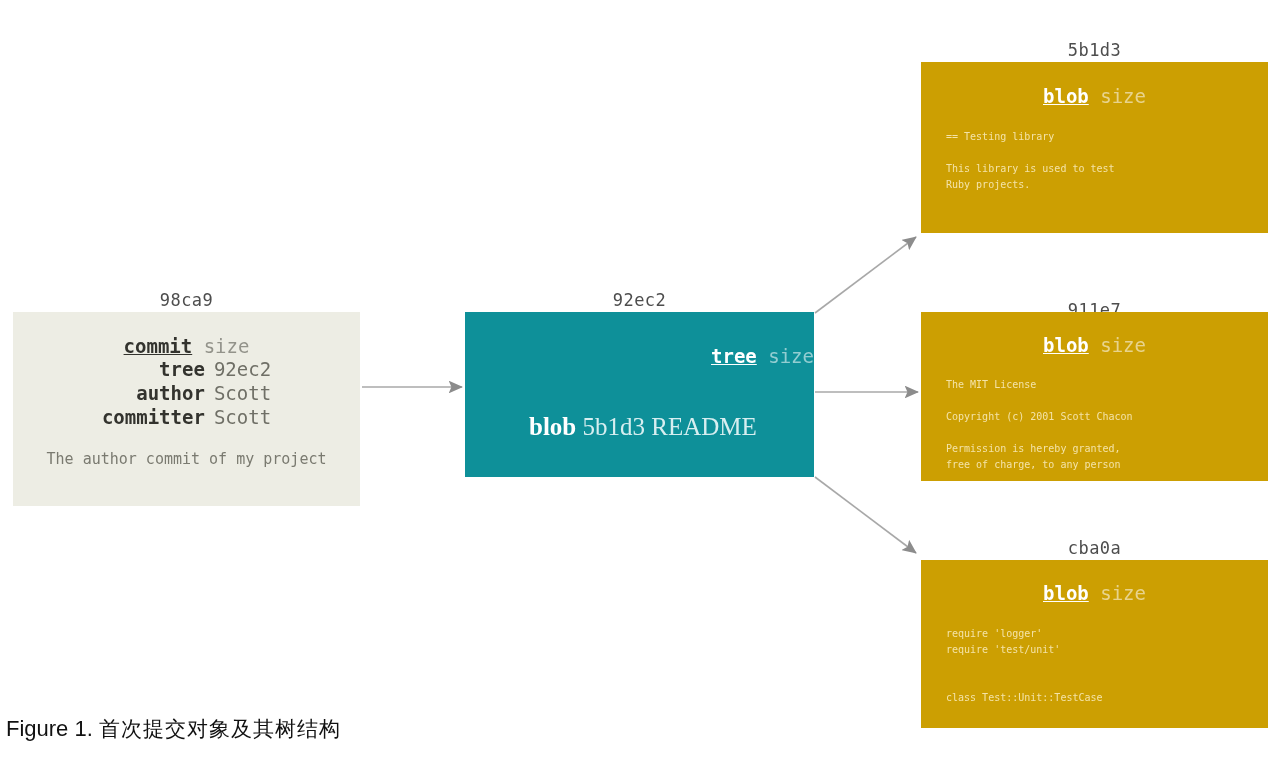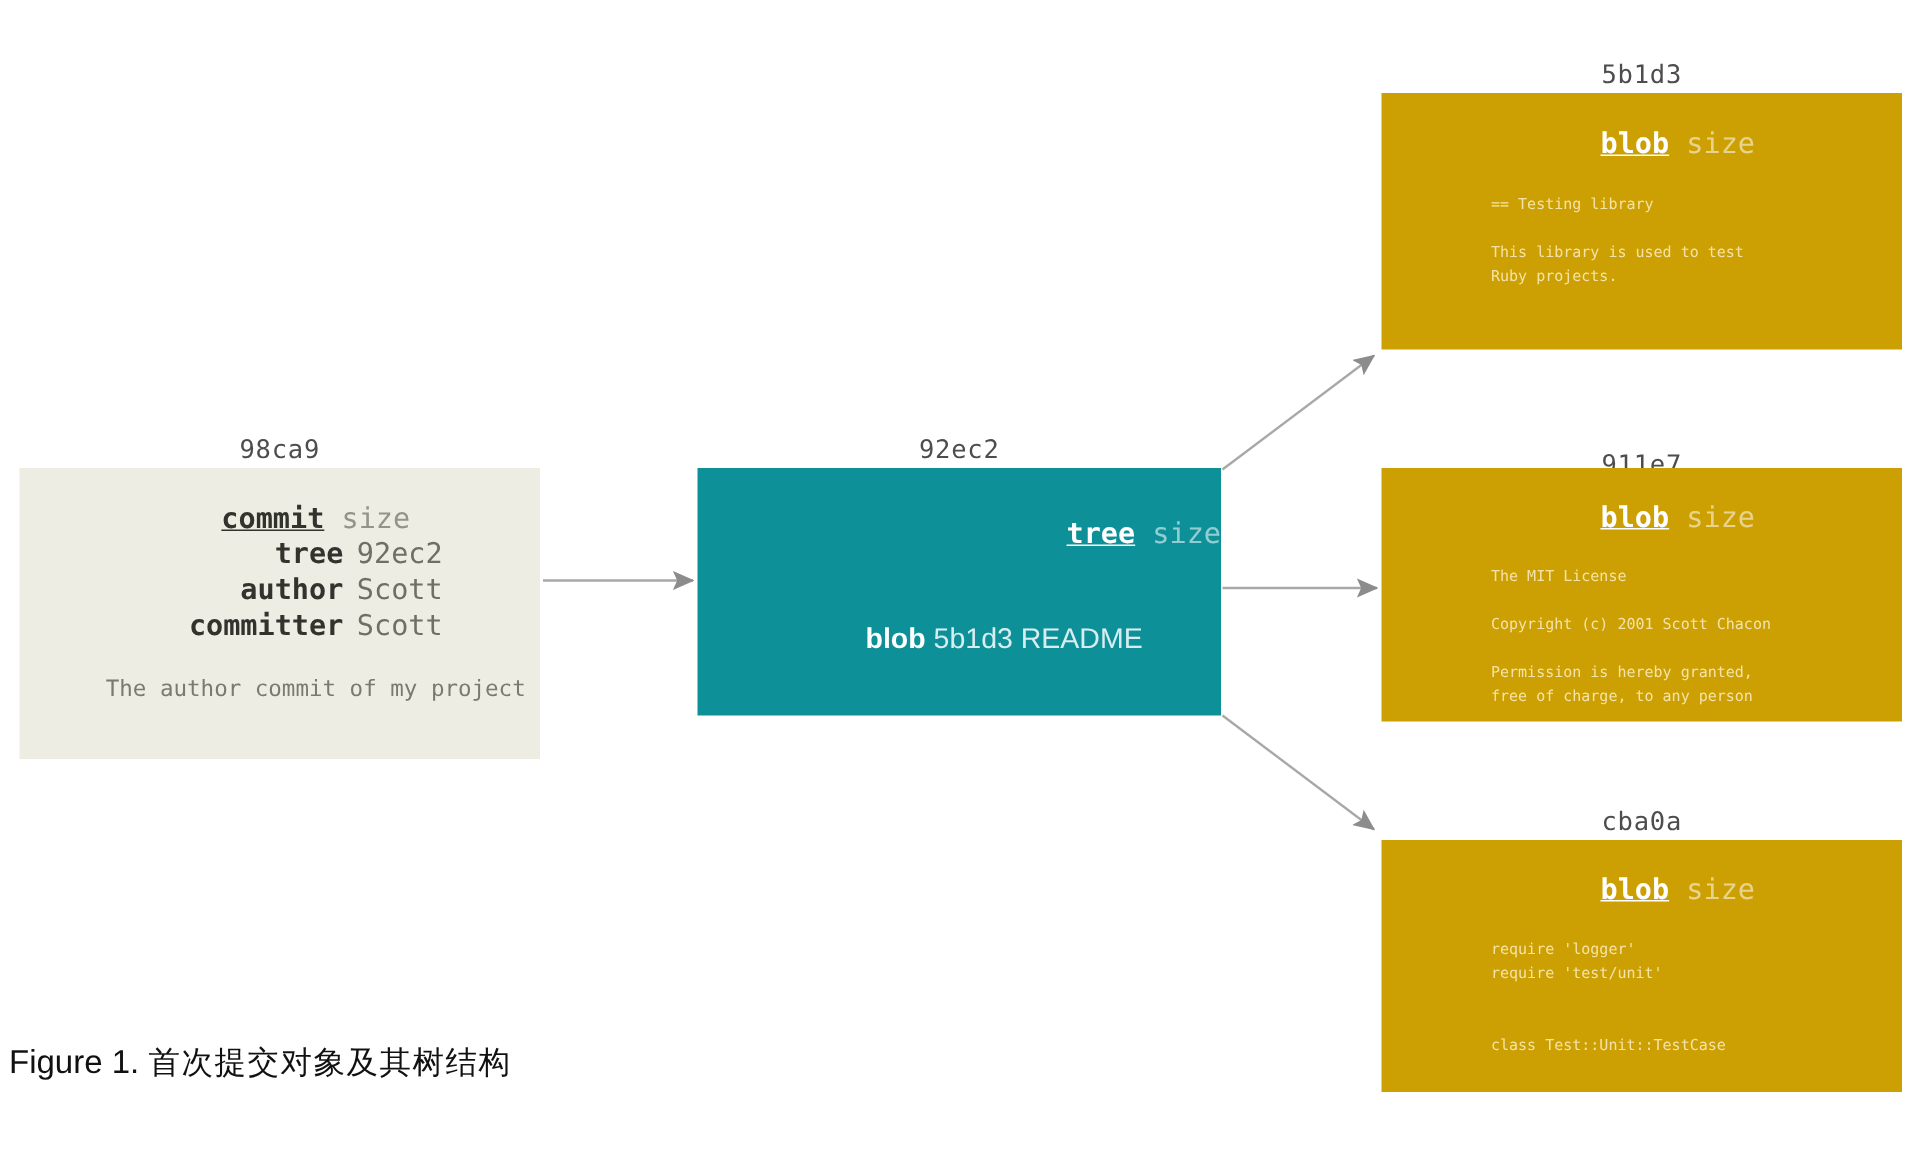--- a/index.html
+++ b/index.html
@@ -37,21 +37,20 @@
     text-align: center;
     letter-spacing: 0.5px;
     white-space: nowrap;
   }
 
   
   .obj-box {
     position: absolute;
     box-sizing: border-box;
     overflow: hidden;
-    padding-left: 48px;
   }
   .obj-commit { background: #edede4; }
   .obj-tree   { background: #0e9099; }
   .obj-blob   { background: #cc9f02; }
 
   .obj-header {
     text-align: center;
     font-family: "DejaVu Sans Mono", "Liberation Mono", monospace;
     font-size: 19px;
     white-space: nowrap;
@@ -89,42 +88,42 @@
   .commit-msg {
     text-align: center;
     font-family: "DejaVu Sans Mono", "Liberation Mono", monospace;
     font-size: 15px;
     color: #7a7a70;
     white-space: nowrap;
   }
 
   
   .tree-rows {
-    font-family: Liberation Sans, sans-serif;
-    font-size: 19px;
+    font-family: Liberation Serif, serif;
+    font-size: 25px;
     line-height: 24px;
     color: #d7eef0;
     white-space: pre;
   }
   .tree-rows .mode { font-weight: bold; color: #ffffff; }
 
   
   .blob-body {
     font-family: "DejaVu Sans Mono", "Liberation Mono", monospace;
     font-size: 10px;
     line-height: 16px;
     color: #f4e3a8;
     white-space: pre;
   }
 
   
   #caption {
     position: absolute;
     left: 6px;
-    top: 694px;
+    top: 715px;
     font-family: "Liberation Sans", sans-serif;
     font-size: 22px;
     color: #111111;
     white-space: nowrap;
   }
   #caption .cap-cn {
     font-family: "DejaVu Serif", "Liberation Serif", serif;
     font-size: 21px;
     letter-spacing: 1px;
   }

